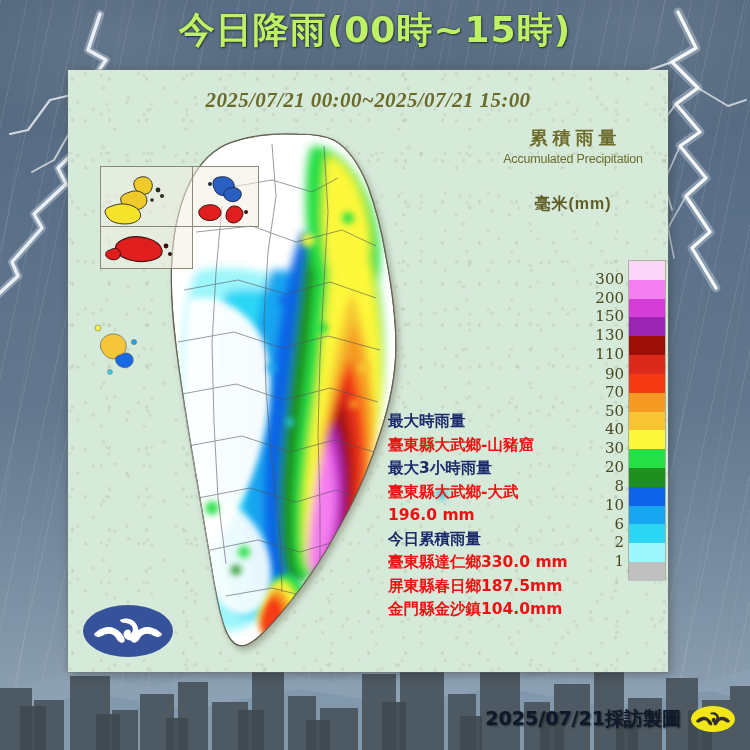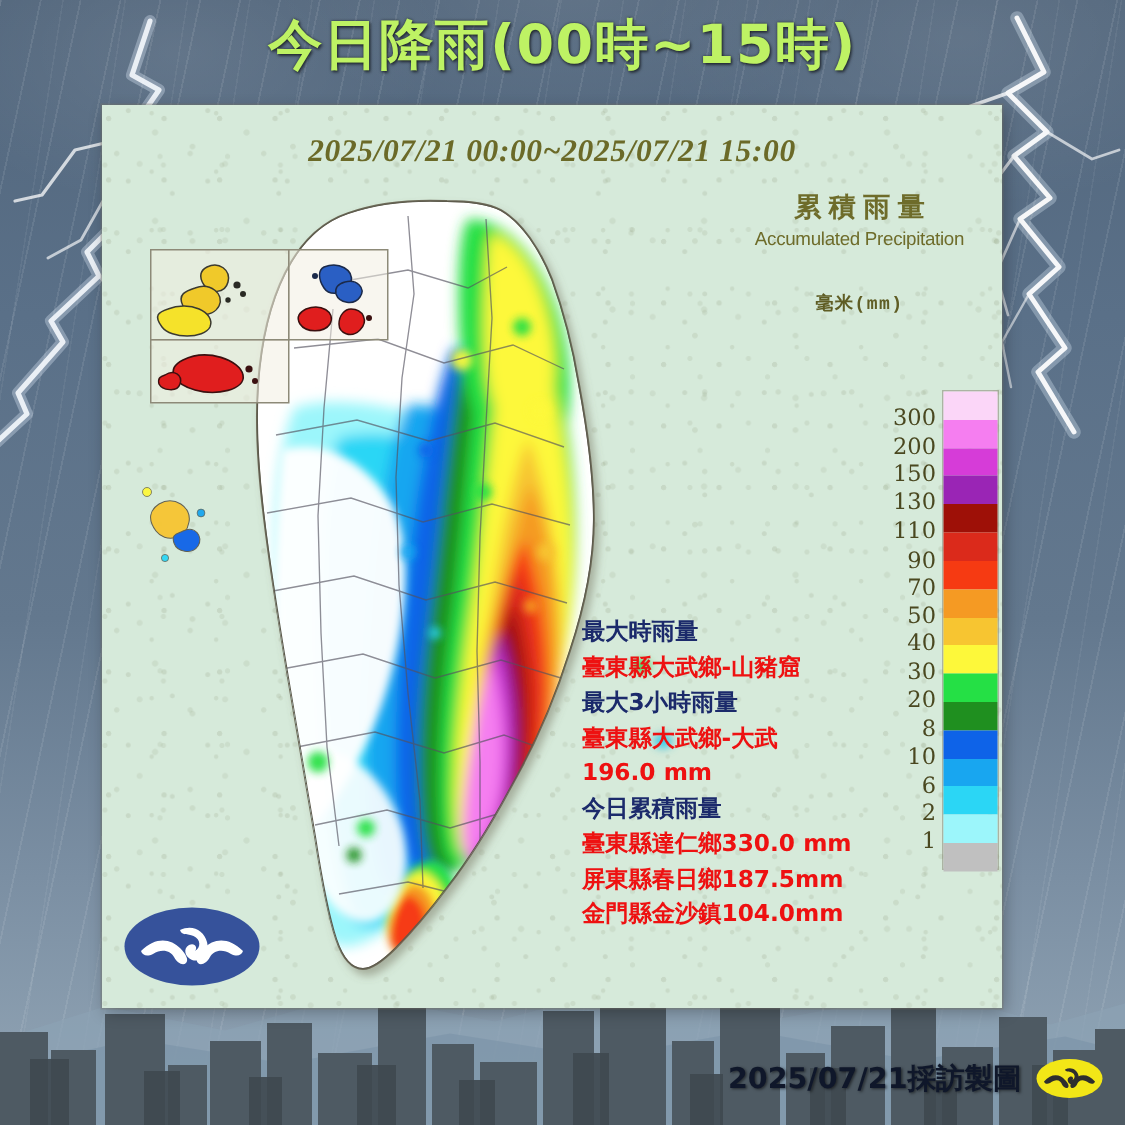--- a/index.html
+++ b/index.html
@@ -88,22 +88,22 @@
     text-align:center;font-family:"DejaVu Serif","Liberation Serif",serif;
     font-size:18px;font-weight:700;color:#6e6c2a;letter-spacing:5px;
     text-indent:5px;
   }
   .legend .en{
     text-align:center;font-family:"Liberation Sans","DejaVu Sans",sans-serif;
     font-size:12.5px;color:#6e6c2a;margin-top:2px;letter-spacing:-.2px;
   }
   .legend .unit{
     text-align:center;margin-top:28px;
-    font-family:Liberation Mono, monospace;
-    font-size:12px;font-weight:700;color:#5f5d24;letter-spacing:1px;
+    font-family:Liberation Sans, sans-serif;
+    font-size:16px;font-weight:700;color:#5f5d24;letter-spacing:1px;
   }
   .scale-wrap{position:absolute;left:486px;top:190px;width:110px;height:320px;margin-left:36px;}
   .scale-bar{
     position:absolute;left:38px;top:0;width:38px;height:320px;
     border:1px solid rgba(120,115,95,.45);box-sizing:border-box;
   }
   .scale-bar i{display:block;width:100%;}
   .scale-labels{position:absolute;left:-18px;top:0;width:52px;height:320px;}
   .scale-labels span{
     position:absolute;right:0;transform:translateY(-50%);

